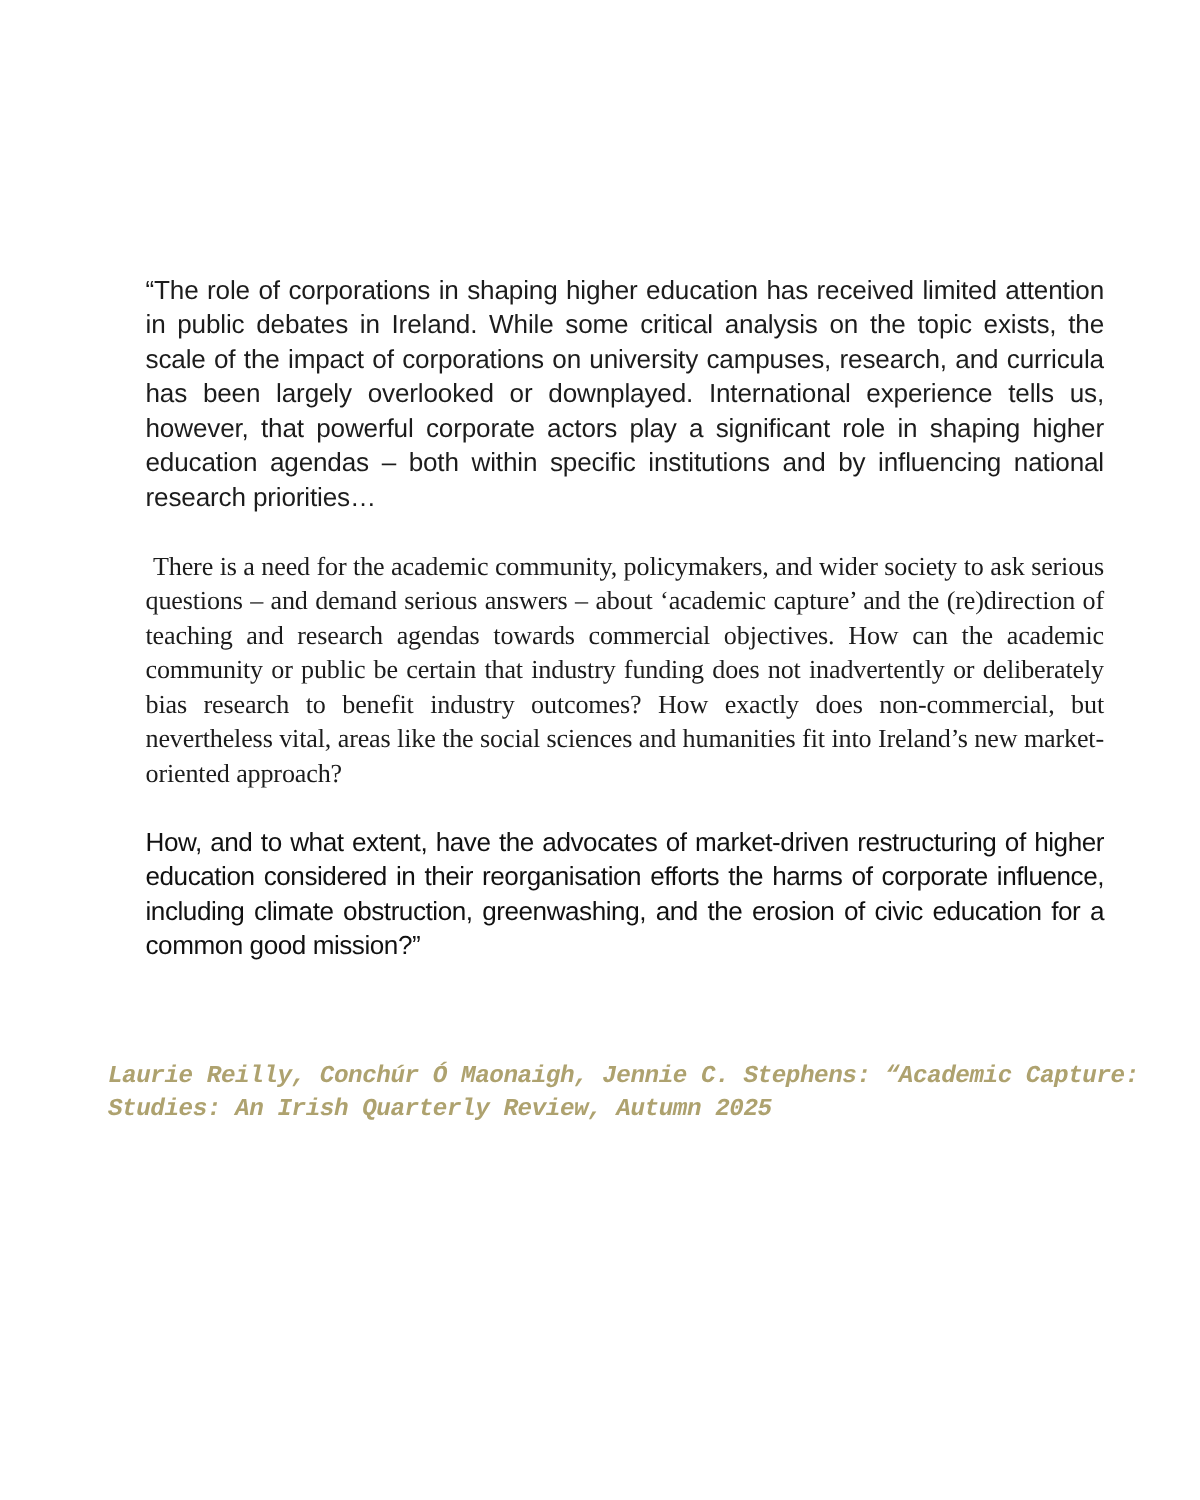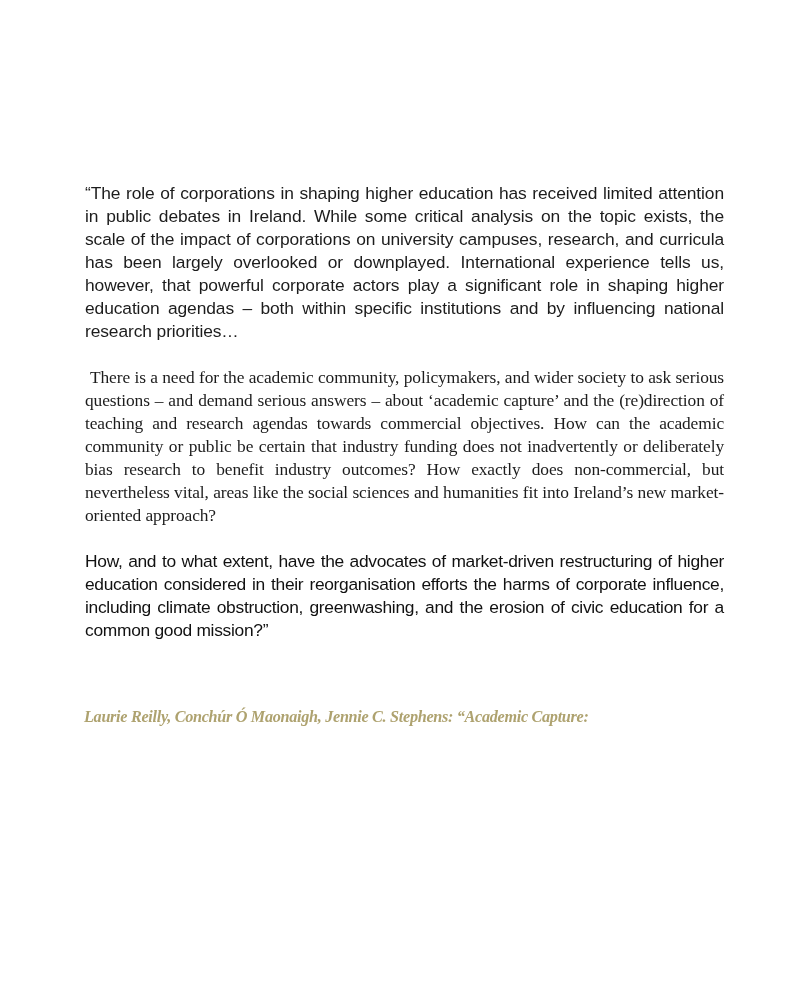--- a/index.html
+++ b/index.html
@@ -8,21 +8,21 @@
       background: #ffffff;
     }
     body {
       width: 800px;
       height: 1000px;
       position: relative;
       overflow: hidden;
     }
     .quote-block {
       position: absolute;
-      left: 85px;
+      left: 97px;
       top: 182px;
       width: 639px;
       font-family: "Liberation Sans", sans-serif;
       font-size: 17.4px;
       line-height: 23px;
       color: #1c1c1c;
       text-align: justify;
       letter-spacing: -0.1px;
     }
     .quote-block p {
@@ -30,37 +30,38 @@
     }
     .para-1 { margin-bottom: 23px !important; }
     .para-2 { margin-bottom: 23px !important; text-indent: 5px; font-family: Liberation Serif, serif; }
     .para-3 {
       font-weight: normal;
       color: #111111;
       letter-spacing: -0.3px;
     }
     .citation {
       position: absolute;
-      left: 84px;
+      left: 72px;
       top: 707px;
       width: 660px;
-      font-family: Liberation Serif, serif;
+      font-family: Liberation Mono, monospace;
       font-size: 16.2px;
       line-height: 21.5px;
       font-weight: bold;
       font-style: italic;
       color: #aea26f;
       letter-spacing: -0.3px;
     }
     .citation div { white-space: nowrap; }
   </style>
 </head>
 <body>
 
 <div class="quote-block">
   <p class="para-1">“The role of corporations in shaping higher education has received limited attention in public debates in Ireland. While some critical analysis on the topic exists, the scale of the impact of corporations on university campuses, research, and curricula has been largely overlooked or downplayed. International experience tells us, however, that powerful corporate actors play a significant role in shaping higher education agendas – both within specific institutions and by influencing national research priorities…</p>
   <p class="para-2">There is a need for the academic community, policymakers, and wider society to ask serious questions – and demand serious answers – about ‘academic capture’ and the (re)direction of teaching and research agendas towards commercial objectives. How can the academic community or public be certain that industry funding does not inadvertently or deliberately bias research to benefit industry outcomes? How exactly does non-commercial, but nevertheless vital, areas like the social sciences and humanities fit into Ireland’s new market-oriented approach?</p>
   <p class="para-3">How, and to what extent, have the advocates of market-driven restructuring of higher education considered in their reorganisation efforts the harms of corporate influence, including climate obstruction, greenwashing, and the erosion of civic education for a common good mission?”</p>
 </div>
 
 <div class="citation">
   <div>Laurie Reilly, Conchúr Ó Maonaigh, Jennie C. Stephens:  “Academic Capture:</div>
+  <div>Studies: An Irish Quarterly Review, Autumn 2025</div>
 </div>
 
 </body></html>

